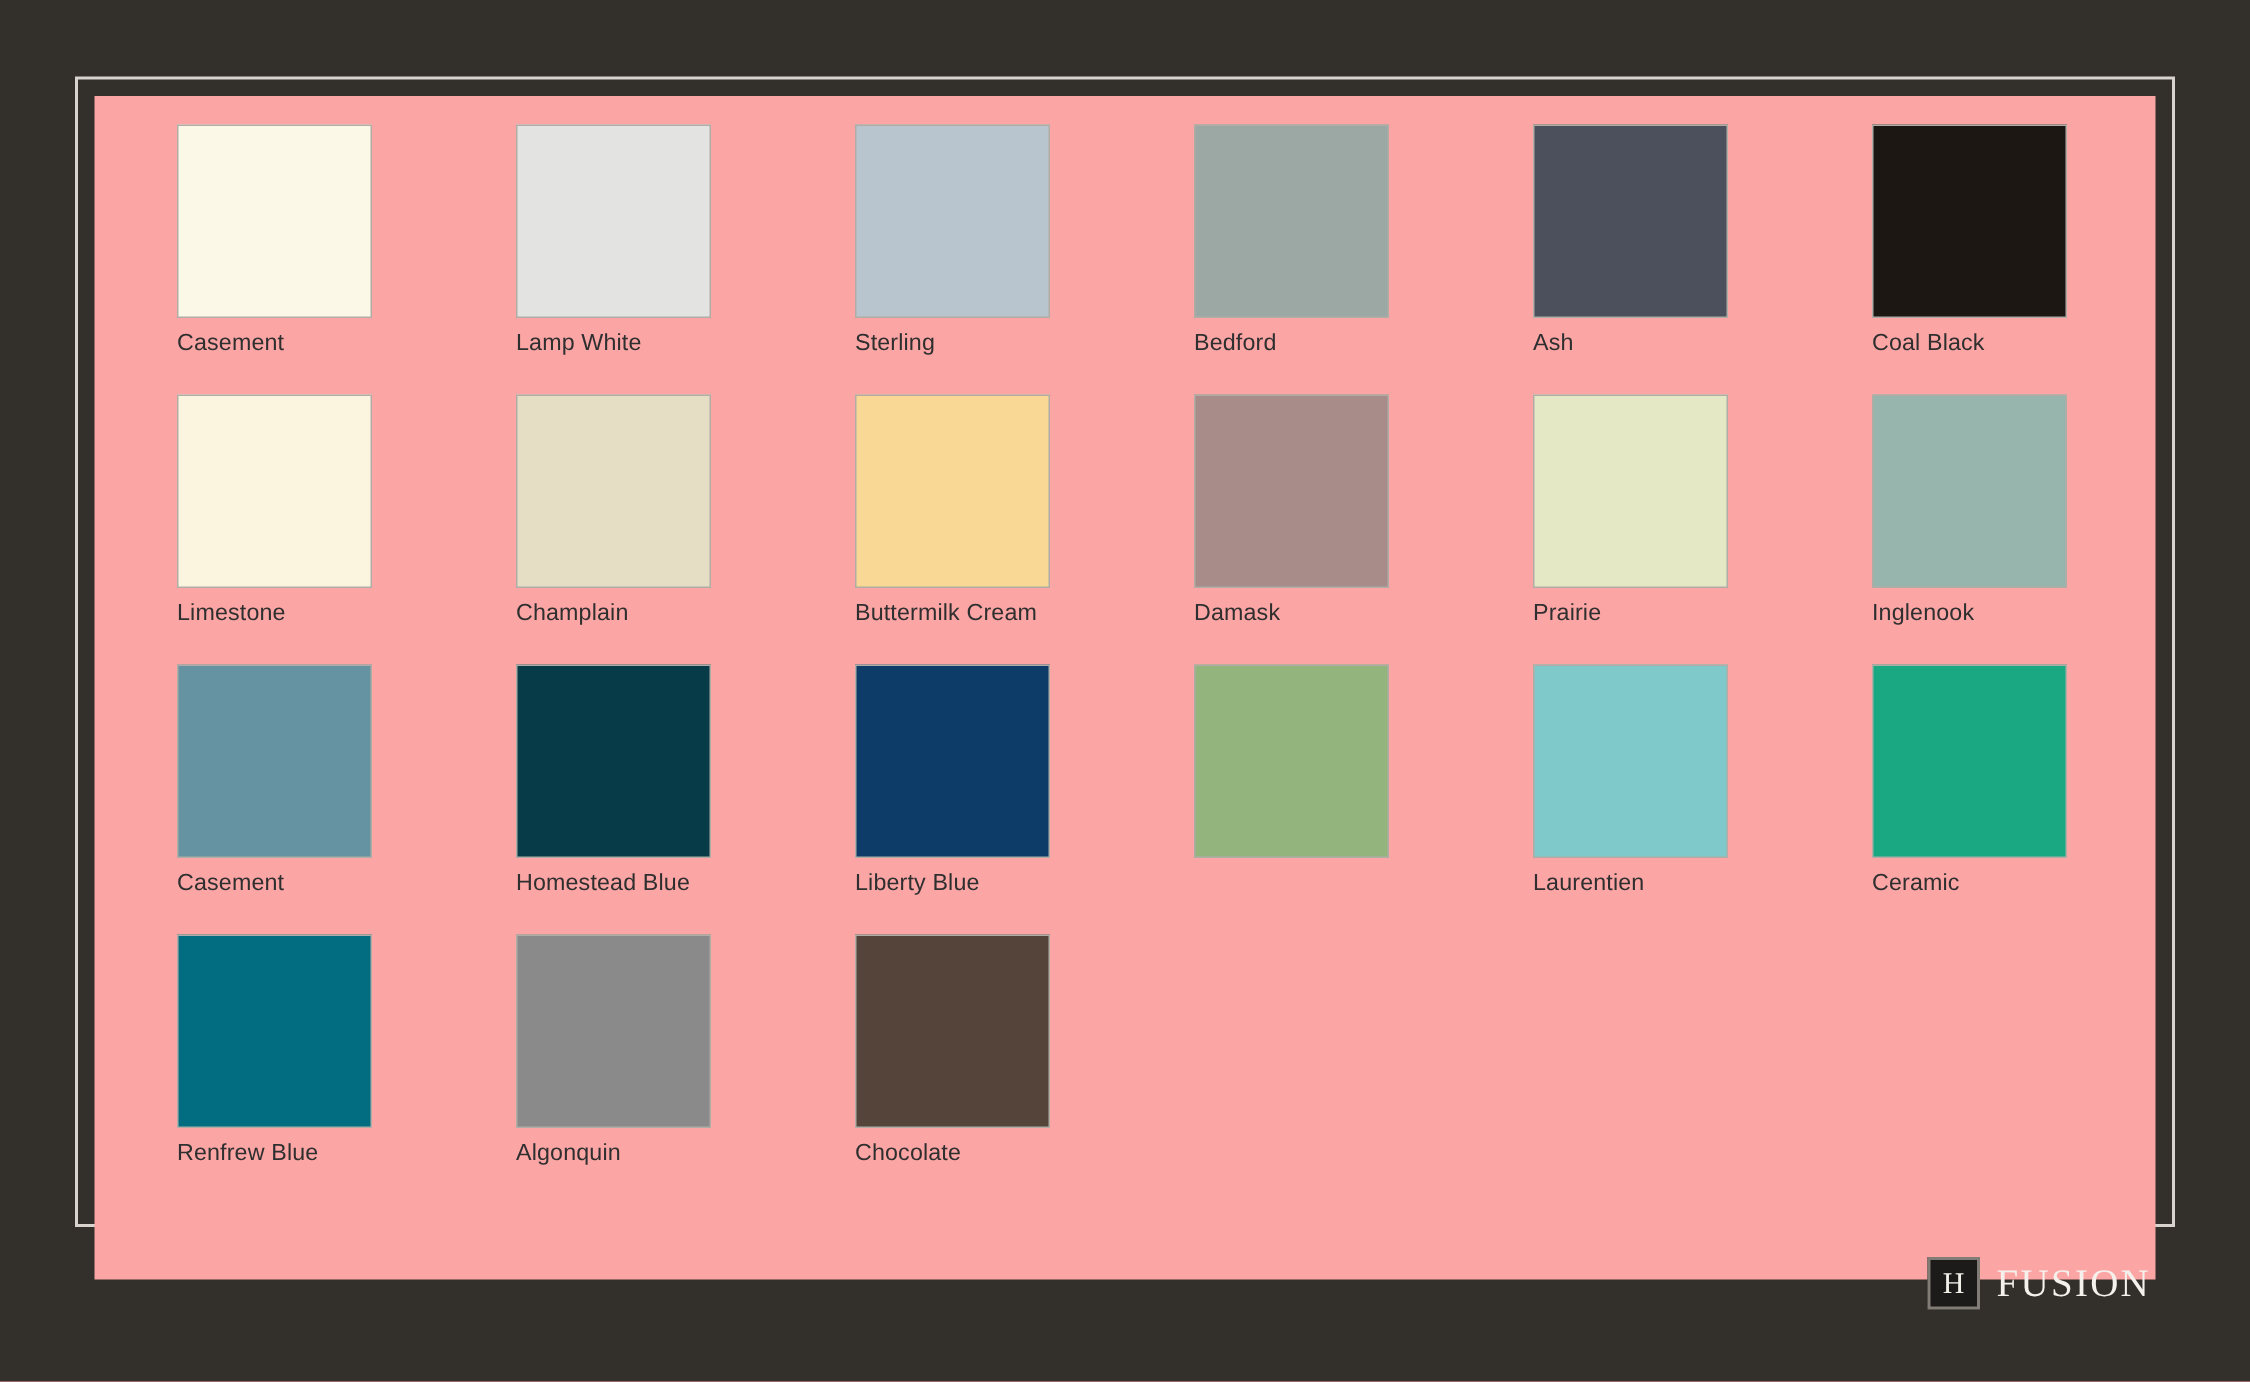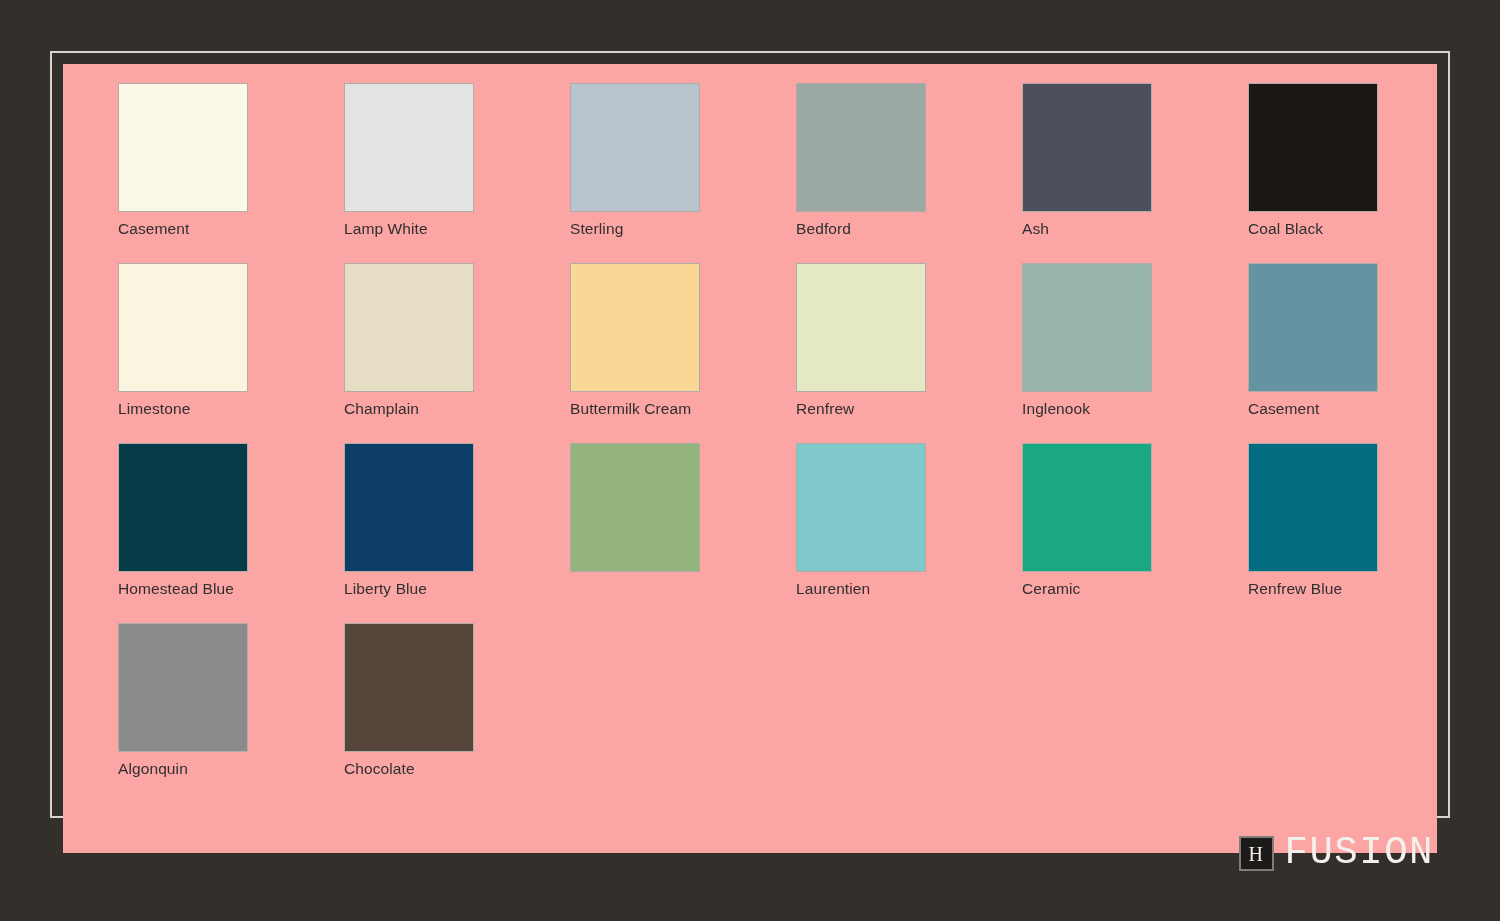--- a/index.html
+++ b/index.html
@@ -93,22 +93,22 @@
 
   #brand-mark-letter {
     font-family: "Liberation Serif", serif;
     font-size: 20px;
     color: #f2efe9;
     line-height: 1;
     letter-spacing: 0.5px;
   }
 
   #brand-wordmark {
-    font-family: Liberation Mono, monospace;
-    font-size: 39px;
+    font-family: Liberation Serif, serif;
+    font-size: 26px;
     line-height: 1;
     color: #f4f1ec;
     letter-spacing: 1.5px;
   }
 </style>
 </head>
 <body>
 
 <div id="outer-frame"></div>
 
@@ -144,22 +144,26 @@
       </div>
       <div class="swatch-cell">
         <div class="swatch-chip" style="background: rgb(229, 222, 196); border-color: rgb(176, 173, 166);"></div>
         <div class="swatch-label">Champlain</div>
       </div>
       <div class="swatch-cell">
         <div class="swatch-chip" style="background: rgb(248, 216, 148); border-color: rgb(176, 173, 166);"></div>
         <div class="swatch-label">Buttermilk Cream</div>
       </div>
       <div class="swatch-cell">
+        <div class="swatch-chip" style="background: rgb(167, 140, 138); border-color: rgb(176, 173, 166);"></div>
+        <div class="swatch-label">Damask</div>
+      </div>
+      <div class="swatch-cell">
         <div class="swatch-chip" style="background: rgb(228, 232, 197); border-color: rgb(176, 173, 166);"></div>
-        <div class="swatch-label">Renfrew</div>
+        <div class="swatch-label">Prairie</div>
       </div>
       <div class="swatch-cell">
         <div class="swatch-chip" style="background: rgb(151, 181, 172); border-color: rgb(176, 173, 166);"></div>
         <div class="swatch-label">Inglenook</div>
       </div>
       <div class="swatch-cell">
         <div class="swatch-chip" style="background: rgb(102, 147, 162); border-color: rgb(176, 173, 166);"></div>
         <div class="swatch-label">Casement</div>
       </div>
       <div class="swatch-cell">

